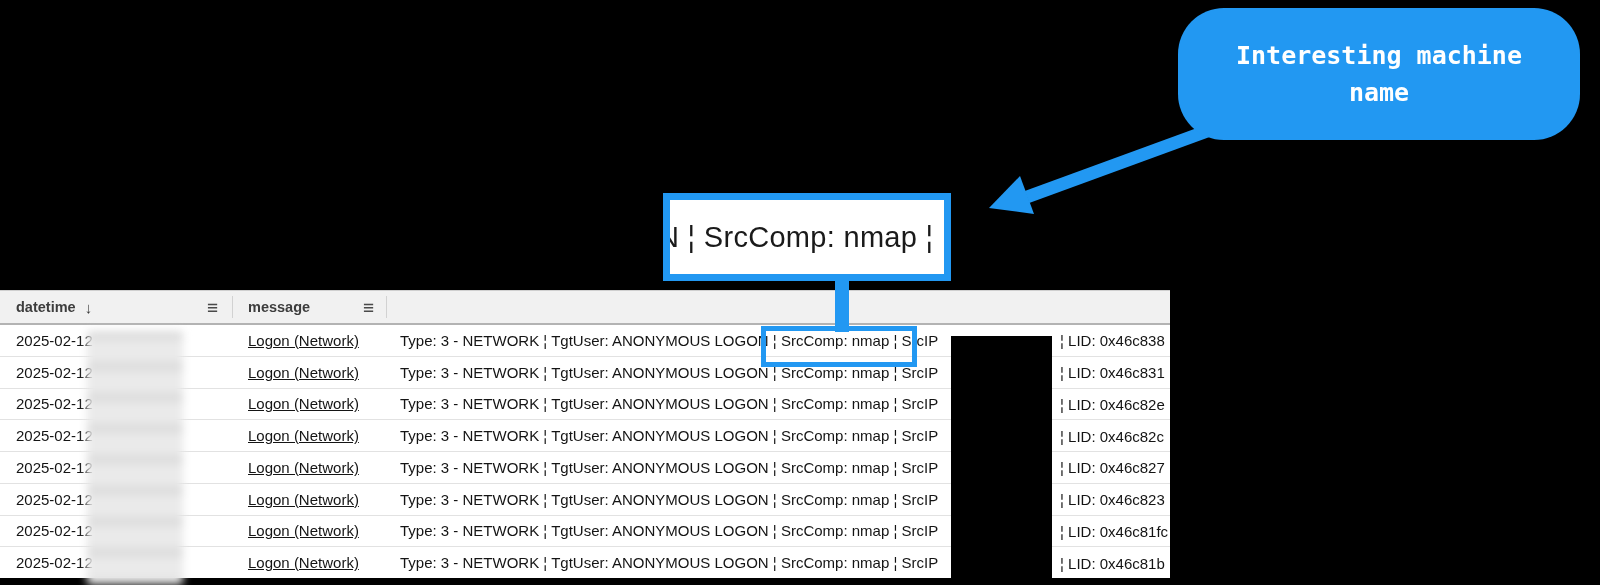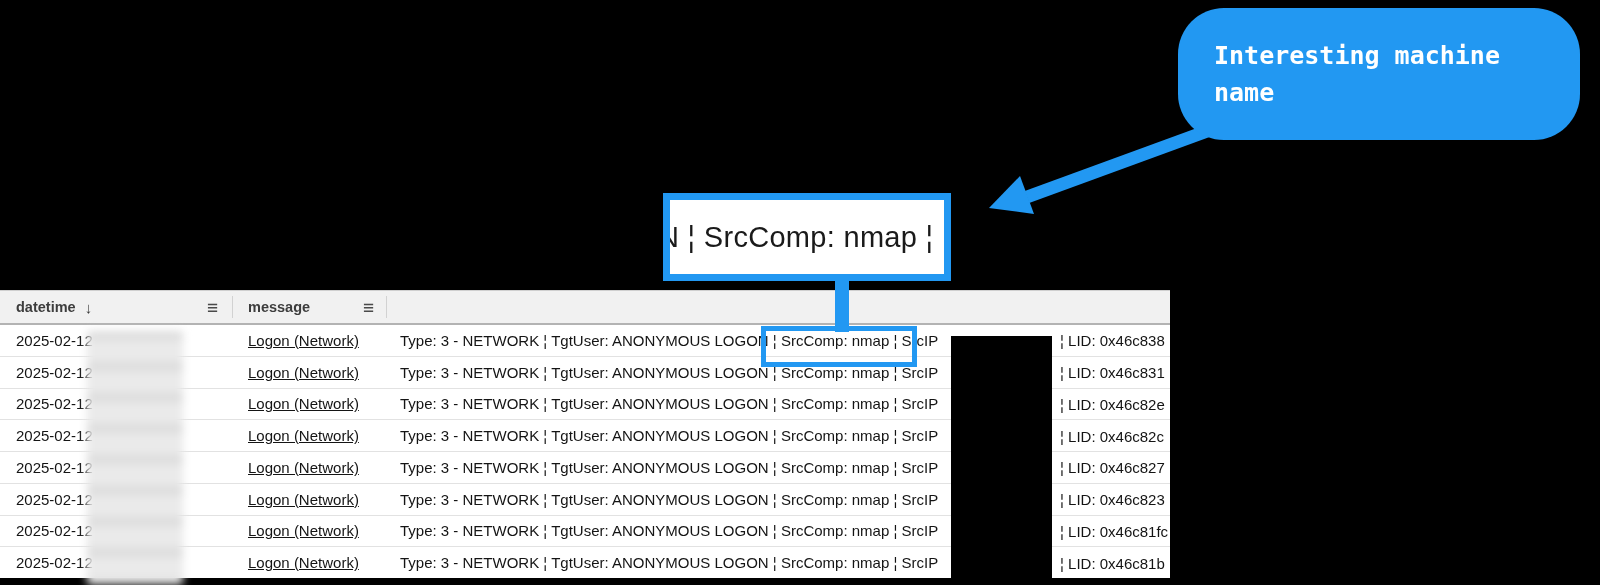--- a/index.html
+++ b/index.html
@@ -8,21 +8,21 @@
     font-family:"Liberation Sans", sans-serif;
   }
 
   
   .bubble{
     position:absolute;left:1178px;top:8px;width:402px;height:132px;
     background:#2298f2;border-radius:46px;
     display:flex;align-items:center;justify-content:center;z-index:6;
   }
   .bubble-label{
-    max-width:330px;color:#fff;
+    max-width:330px;text-align:center;color:#fff;
     font-family:"DejaVu Sans Mono", monospace;
     font-size:25px;line-height:1.5;font-weight:bold;
   }
 
   
   .arrow-svg{position:absolute;left:0;top:0;z-index:5;pointer-events:none;}
 
   
   .magnifier{
     position:absolute;left:663px;top:193px;width:288px;height:88px;

